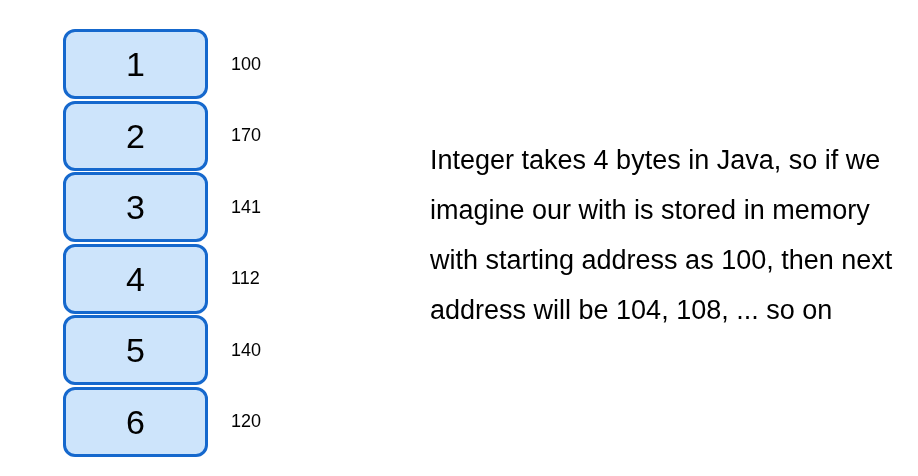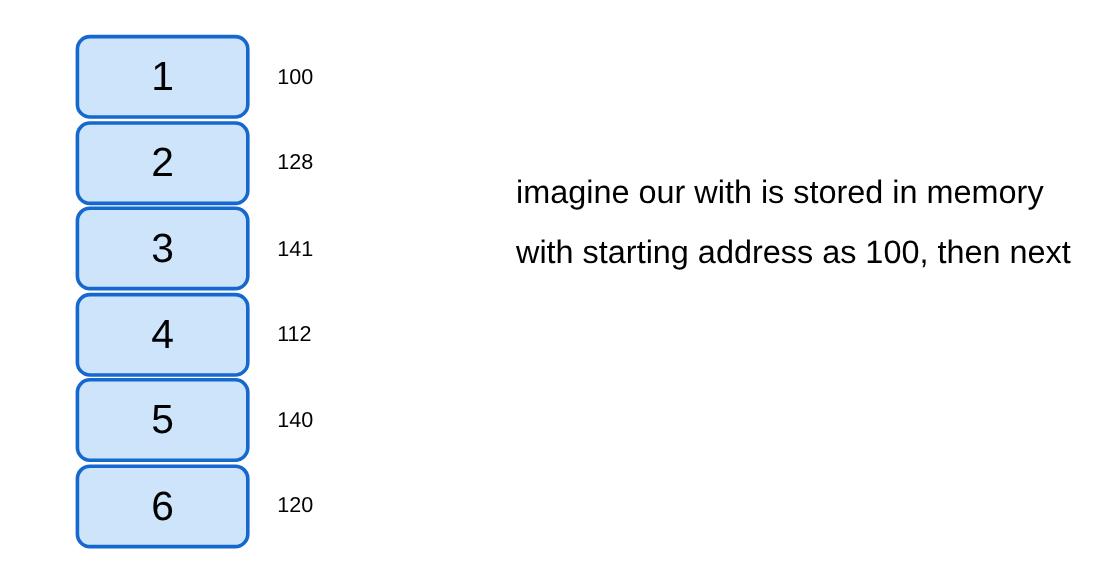--- a/index.html
+++ b/index.html
@@ -75,21 +75,21 @@
     <div class="row">
       <div class="cell">
         <span class="cell-value">1</span>
       </div>
       <span class="addr">100</span>
     </div>
     <div class="row">
       <div class="cell">
         <span class="cell-value">2</span>
       </div>
-      <span class="addr">128</span>
+      <span class="addr">170</span>
     </div>
     <div class="row">
       <div class="cell">
         <span class="cell-value">3</span>
       </div>
       <span class="addr">141</span>
     </div>
     <div class="row">
       <div class="cell">
         <span class="cell-value">4</span>
@@ -104,17 +104,19 @@
     </div>
     <div class="row">
       <div class="cell">
         <span class="cell-value">6</span>
       </div>
       <span class="addr">120</span>
     </div>
   </div>
 
   <div class="note">
+    <div class="note-line">Integer takes 4 bytes in Java, so if we</div>
     <div class="note-line">imagine our with is stored in memory</div>
     <div class="note-line">with starting address as 100, then next</div>
+    <div class="note-line">address will be 104, 108, ... so on</div>
   </div>
 
 </div>
 
 </body></html>

